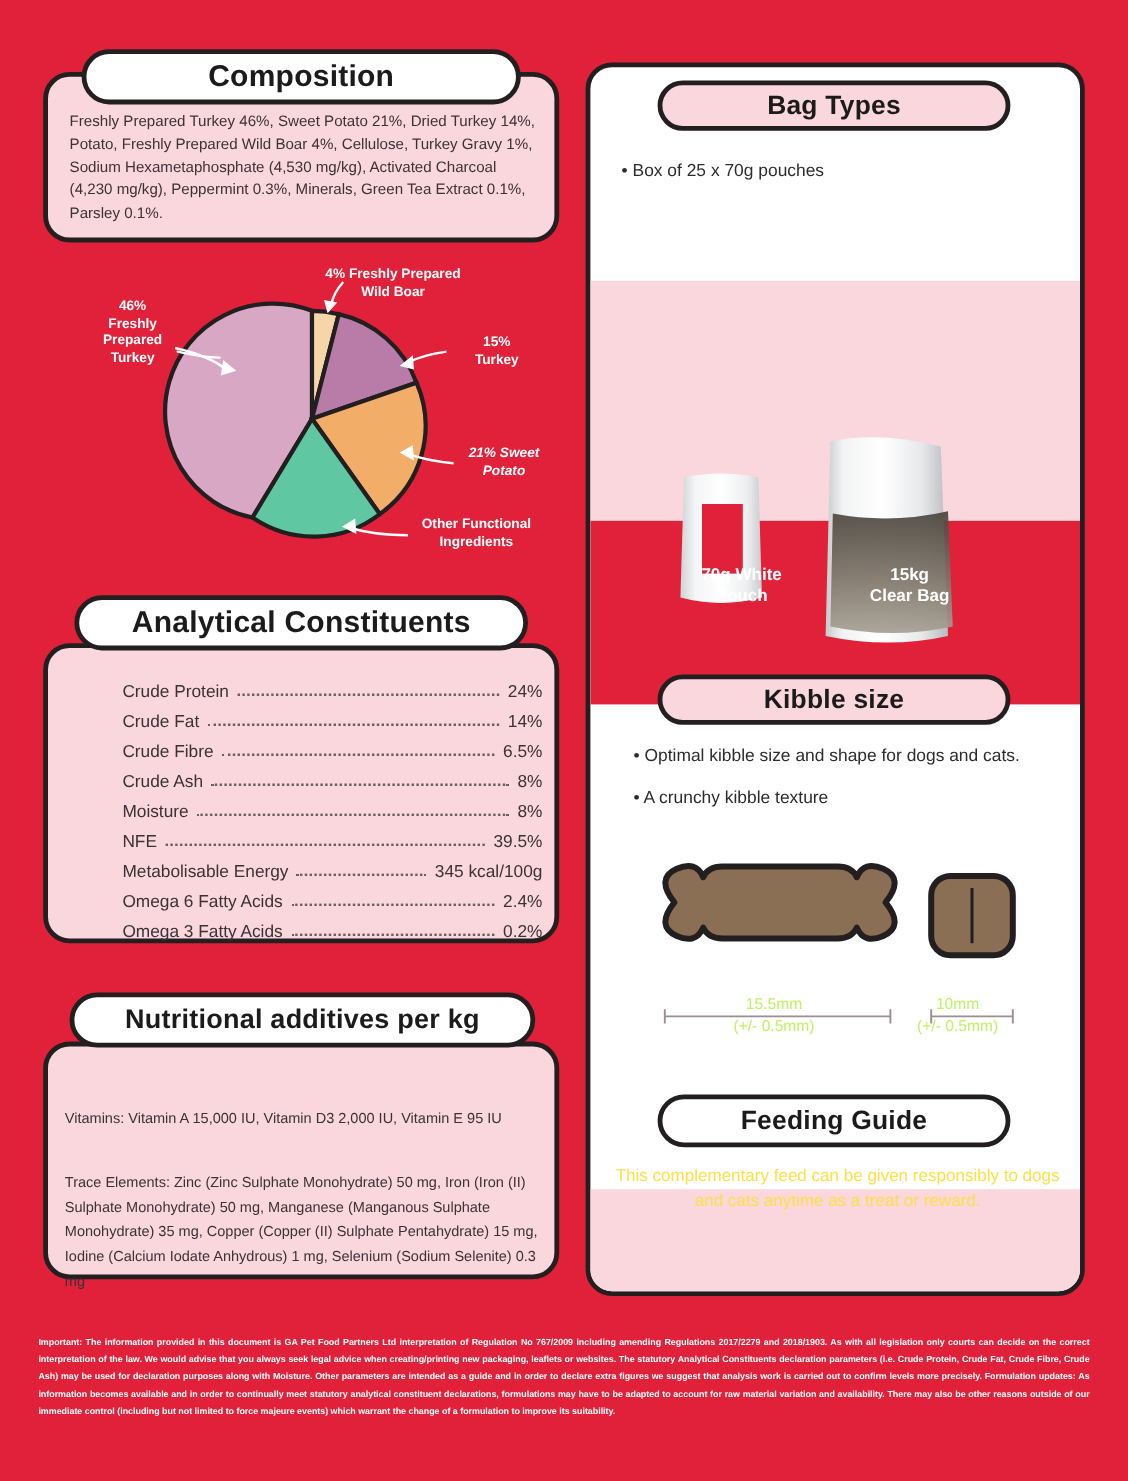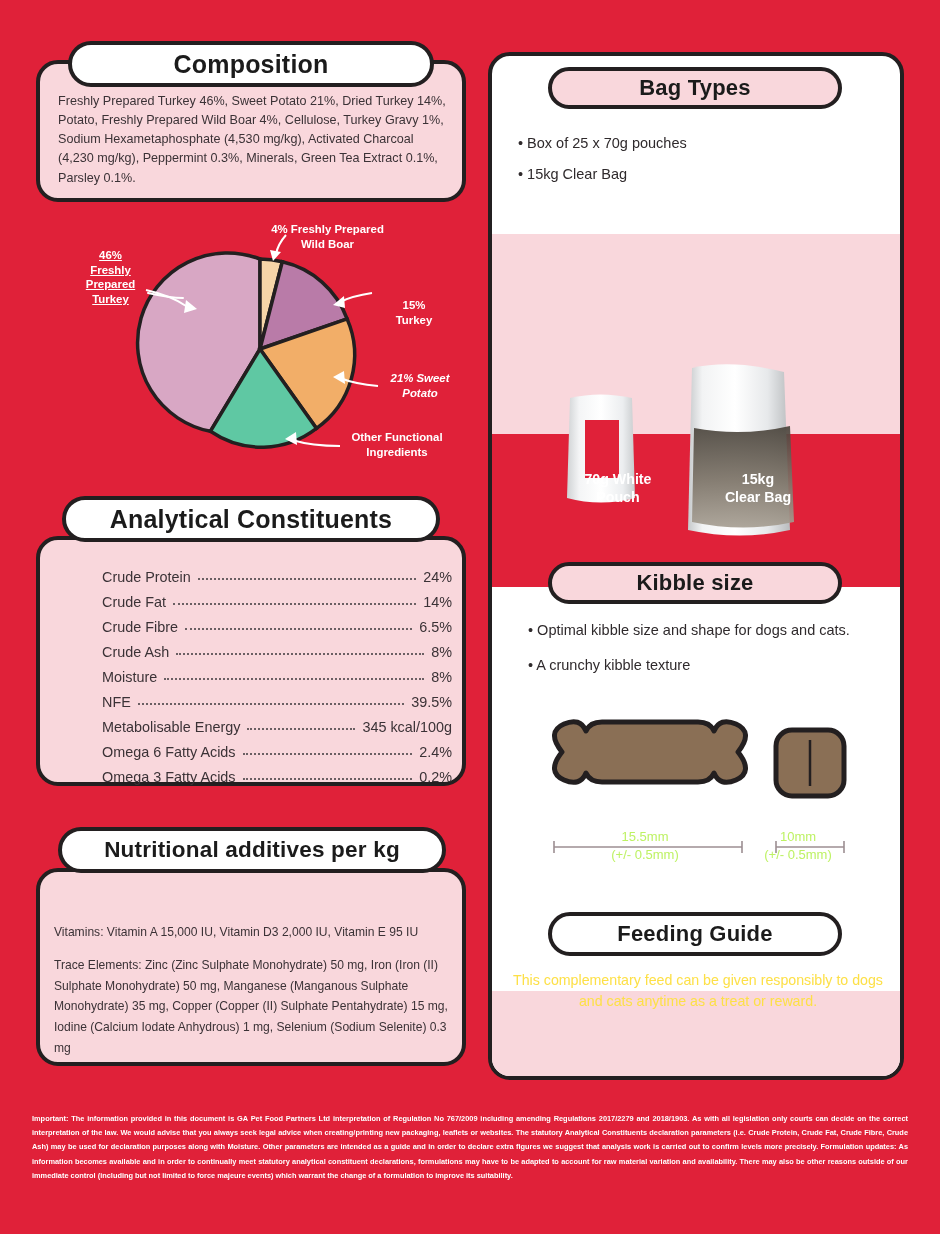--- a/index.html
+++ b/index.html
@@ -61,21 +61,21 @@
     min-width: 12px;
   }
   .ac-val { white-space: nowrap; }
 
   #additives-card { left: 36px; top: 868px; width: 430px; height: 198px; }
   #additives-pill { left: 58px; top: 827px; width: 388px; height: 46px; font-size: 22.5px; }
   #additives-text {
     position: absolute; left: 54px; top: 922px; width: 396px;
     font-size: 12.1px; line-height: 1.72; color: #3b3236;
   }
-  #additives-text p + p { margin-top: 12px; }
+  #additives-text p + p { margin-top: 32px; }
 
   
   #right-card {
     left: 488px; top: 52px; width: 416px; height: 1028px;
     background: #ffffff; overflow: hidden; border-radius: 22px;
   }
   .band-pink { position: absolute; left: 0; width: 100%; background: #F9D7DC; }
   .band-red  { position: absolute; left: 0; width: 100%; background: #E02139; }
 
   #bagtypes-pill {
@@ -156,23 +156,23 @@
       <path d="M332 75 Q312 78 300 84" stroke="#ffffff" stroke-width="2" fill="none"></path>
       <polygon points="304,78 293,87 305,90" fill="#ffffff"></polygon>
 
       <path d="M338 168 Q315 166 300 160" stroke="#ffffff" stroke-width="2" fill="none"></path>
       <polygon points="304,153 293,159 305,166" fill="#ffffff"></polygon>
 
       <path d="M300 228 Q272 228 252 222" stroke="#ffffff" stroke-width="2" fill="none"></path>
       <polygon points="256,214 245,221 257,227" fill="#ffffff"></polygon>
     </svg>
 
-    <div class="pie-label" style="left:18px; top:30px; width:105px;text-decoration:underline;">46%<br>Freshly<br>Prepared<br>Turkey</div>
+    <div class="pie-label" style="left:18px; top:30px; width:105px;">46%<br>Freshly<br>Prepared<br>Turkey</div>
     <div class="pie-label" style="left:205px; top:4px; width:165px;">4% Freshly Prepared<br>Wild Boar</div>
-    <div class="pie-label" style="left:330px; top:60px; width:88px;margin-top:20px;">15%<br>Turkey</div>
+    <div class="pie-label" style="left:330px; top:60px; width:88px;">15%<br>Turkey</div>
     <div class="pie-label" style="left:330px; top:153px; width:100px;font-style:italic;">21% Sweet<br>Potato</div>
     <div class="pie-label" style="left:278px; top:212px; width:158px;">Other Functional<br>Ingredients</div>
   </div>
 
   <div class="card" id="analytical-card"></div>
   <div class="pill" id="analytical-pill">Analytical Constituents</div>
   <div id="analytical-list">
     <div class="ac-row">
       <span class="ac-name">Crude Protein</span>
       <span class="ac-dots"></span>
@@ -281,21 +281,20 @@
         <line x1="244" y1="9" x2="312" y2="9"></line>
         <line x1="244" y1="3" x2="244" y2="15"></line>
         <line x1="312" y1="3" x2="312" y2="15"></line>
       </g>
     </svg>
   </div>
 
   <div class="pill" id="bagtypes-pill">Bag Types</div>
   <div id="bagtypes-list">
     <div>• Box of 25 x 70g pouches</div>
-    <div>• 15kg Clear Bag</div>
   </div>
 
   <div class="bag-caption" style="left:548px; top:470px; width:140px; white-space:pre-line;">70g White
 Pouch</div>
   <div class="bag-caption" style="left:688px; top:470px; width:140px; white-space:pre-line;">15kg
 Clear Bag</div>
 
   <div class="pill" id="kibble-pill">Kibble size</div>
   <ul id="kibble-list">
     <li>• Optimal kibble size and shape for dogs and cats.</li>

